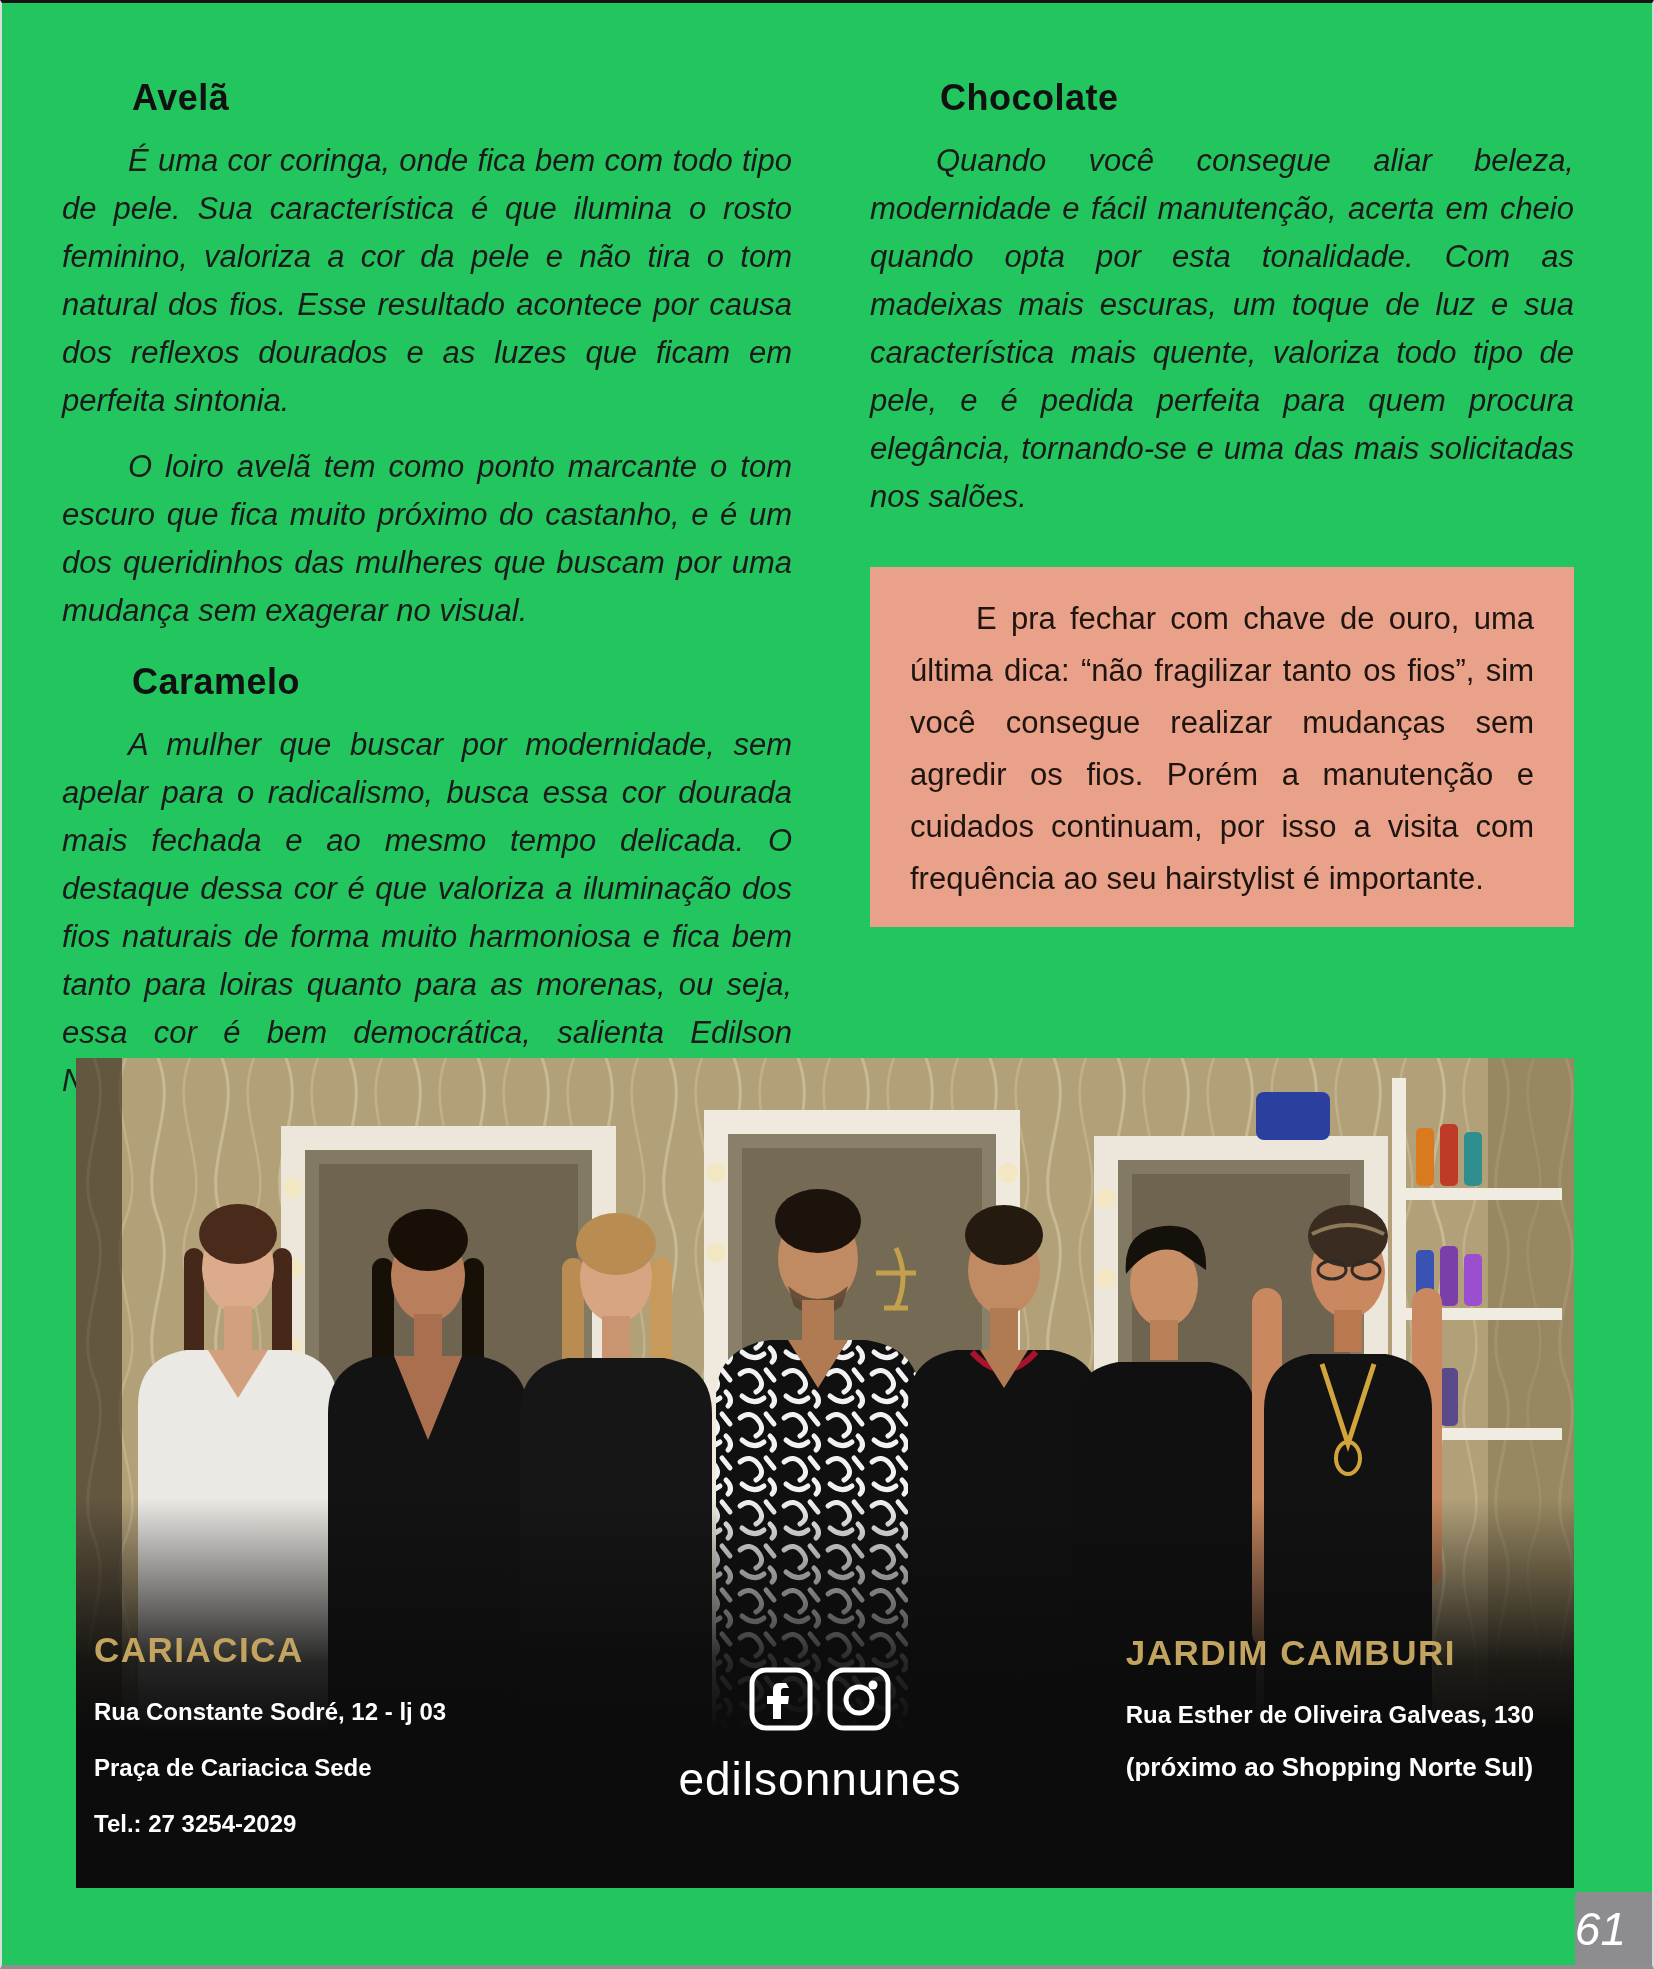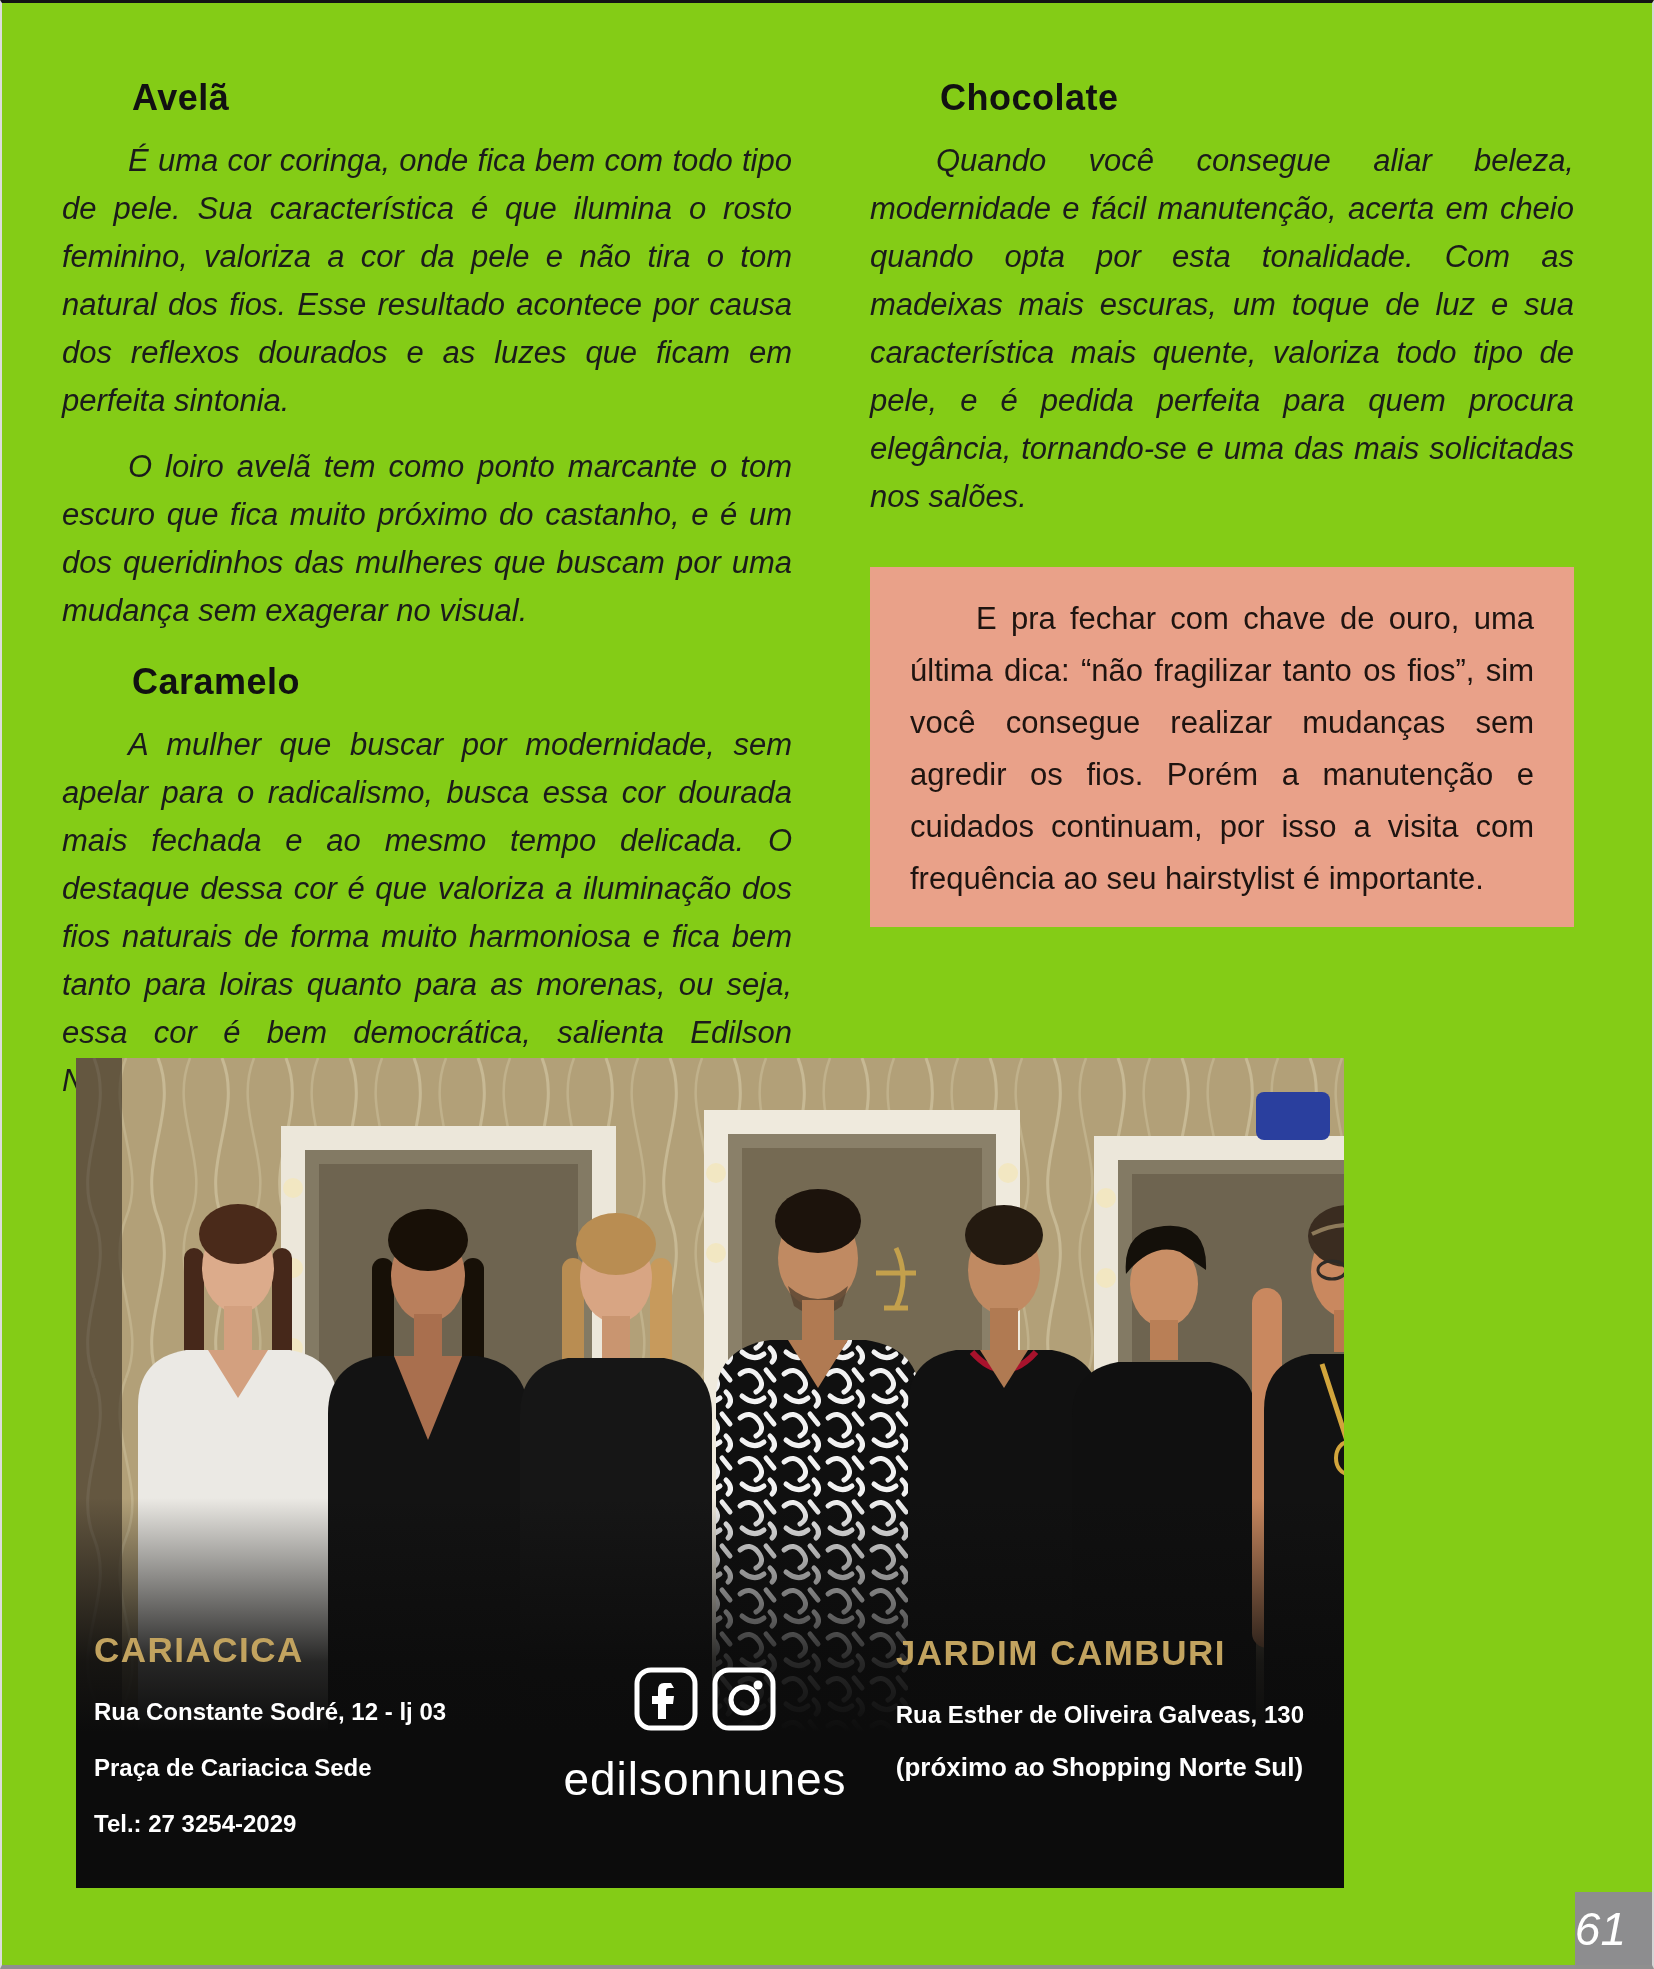--- a/index.html
+++ b/index.html
@@ -1,17 +1,17 @@
 <!DOCTYPE html>
 <html><head>
 <meta charset="utf-8">
 <style>
   html,body{margin:0;padding:0;background:#ffffff;}
   .page{
-    position:relative;width:1654px;height:1969px;background:#84cc16;
+    position:relative;width:1654px;height:1969px;background:#22c55e;
     box-sizing:border-box;overflow:hidden;
     border-top:3px solid #141414;border-left:2px solid #dcdcdc;
     border-right:2px solid #d6d6d6;border-bottom:4px solid #8f8f8f;
     font-family:"Liberation Sans",sans-serif;color:#1b1b1b;
   }
   .columns{position:absolute;left:60px;top:74px;width:1512px;display:flex;gap:78px;}
   .col-left{width:730px;}
   .col-right{width:704px;}
   .sec-heading{
     font-size:36px;font-weight:bold;color:#111111;margin:26px 0 18px 0;
@@ -22,21 +22,21 @@
     font-size:31px;line-height:48px;text-align:justify;text-indent:66px;
     margin:0 0 18px 0;color:#1b1b1b;font-style:italic;
   }
   .callout{
     margin-top:46px;background:#e9a189;padding:26px 40px 22px 40px;
     font-size:31px;line-height:52px;text-align:justify;text-indent:66px;
     color:#1e1410;
   }
   
   .photo-block{
-    position:absolute;left:74px;top:1055px;width:1268px;height:830px;
+    position:absolute;left:74px;top:1055px;width:1498px;height:830px;
     background:#0c0c0c;overflow:hidden;
   }
   .photo-block svg.scene{position:absolute;left:0;top:0;}
   .addr-left{position:absolute;left:18px;top:572px;z-index:3;}
   .addr-right{position:absolute;right:40px;top:575px;text-align:left;z-index:3;}
   .gold-title{font-size:35px;font-weight:bold;color:#c2a35f;letter-spacing:1.5px;margin-bottom:14px;}
   .addr-line{font-size:24px;font-weight:bold;color:#ffffff;line-height:56px;white-space:nowrap;}
   .addr-line.small{font-size:26px;line-height:48px;}
   .social{position:absolute;left:0;right:10px;top:608px;display:flex;flex-direction:column;align-items:center;gap:16px;z-index:3;}
   .social-icons{display:flex;gap:12px;}

